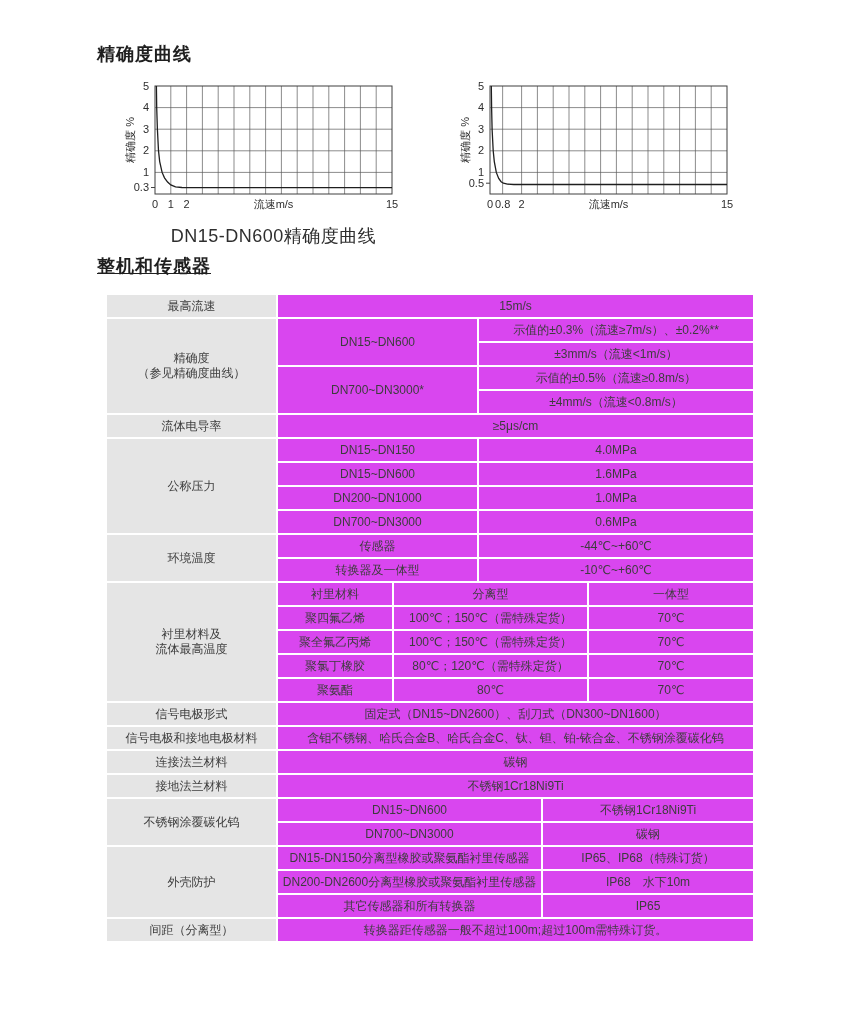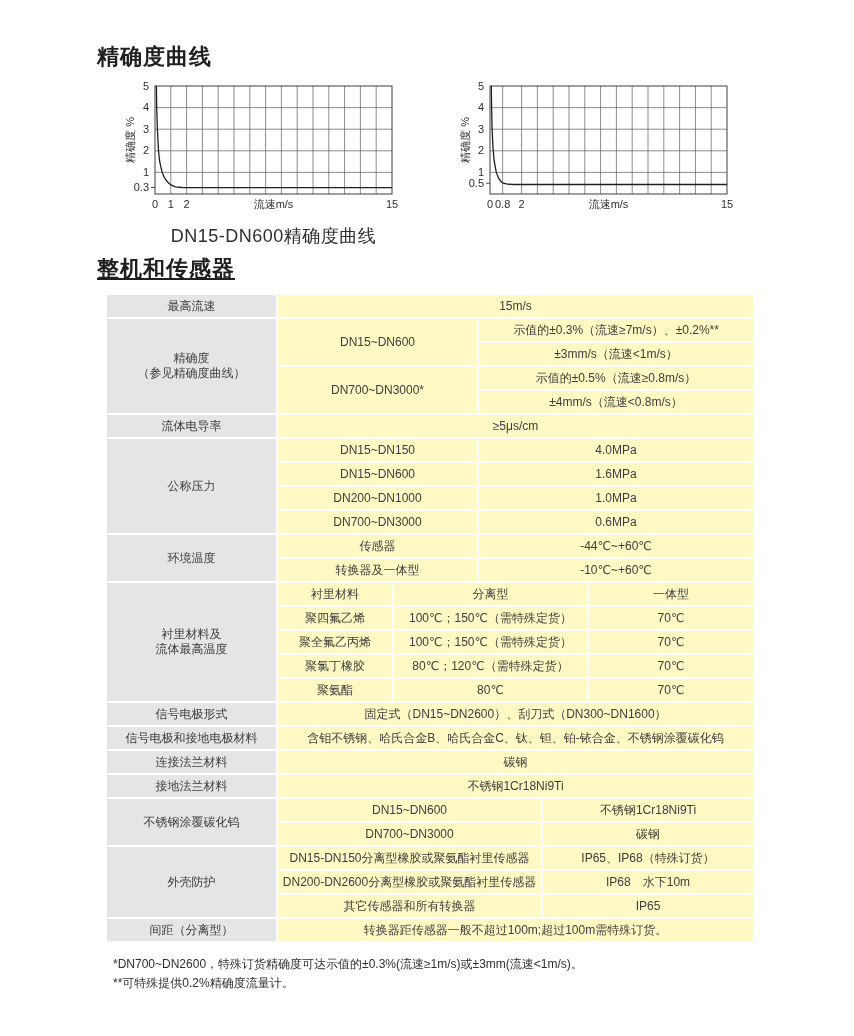--- a/index.html
+++ b/index.html
@@ -1,38 +1,38 @@
 <!DOCTYPE html>
 <html><head>
 <meta charset="utf-8">
 <style>
   html,body{margin:0;padding:0;background:#ffffff;}
   .page{position:relative;width:854px;height:1036px;background:#ffffff;overflow:hidden;
         font-family:"Liberation Sans","DejaVu Sans",sans-serif;color:#3d3d3d;}
-  .sec-title{position:absolute;margin:0;font-size:22px;font-weight:bold;color:#1f1f1f;letter-spacing:1px;}
+  .sec-title{position:absolute;margin:0;font-size:18px;font-weight:bold;color:#1f1f1f;letter-spacing:1px;}
   .t1{left:97px;top:42px;}
   .t2{left:97px;top:254px;text-decoration:underline;}
 
   .chart{position:absolute;width:290px;}
   .chart .caption{width:237px;margin-left:37px;margin-top:6px;text-align:center;
                   font-size:18px;color:#2e2e2e;letter-spacing:0.5px;}
   .grid{stroke:#5a5a5a;stroke-width:0.7;fill:none;}
   .frame{stroke:#3f3f3f;stroke-width:1;fill:none;}
   .curve{stroke:#1e1e1e;stroke-width:1.3;fill:none;}
   .tick{font-size:11px;fill:#2e2e2e;}
   .xt,.xl{text-anchor:middle;}
   .yt{text-anchor:end;}
   .yl{text-anchor:middle;}
 
   table.specs{position:absolute;left:105px;top:293px;width:650px;
               border-collapse:separate;border-spacing:2px;table-layout:fixed;}
   table.specs td{height:22px;padding:0 3px;text-align:center;vertical-align:middle;
                  font-size:12px;line-height:1.25;white-space:pre-line;overflow:hidden;}
   td.lbl{background:#e5e5e5;}
-  td.mid,td.val{background:#fef9c3;}
+  td.mid,td.val{background:#d946ef;}
   td.sm{font-size:11px;}
 
   .footnotes{position:absolute;left:113px;top:955px;font-size:12px;color:#2e2e2e;line-height:1.55;}
 </style>
 </head>
 <body>
 
 <div class="page">
 
   <h2 class="sec-title t1">精确度曲线</h2>
@@ -241,18 +241,14 @@
         <td class="mid" colspan="3">其它传感器和所有转换器</td>
         <td class="val" colspan="2">IP65</td>
       </tr>
       <tr>
         <td class="lbl">间距（分离型）</td>
         <td class="val" colspan="5">转换器距传感器一般不超过100m;超过100m需特殊订货。</td>
       </tr>
     </tbody>
   </table>
 
-  <div class="footnotes">
-    <div class="fn">*DN700~DN2600，特殊订货精确度可达示值的±0.3%(流速≥1m/s)或±3mm(流速&lt;1m/s)。</div>
-    <div class="fn">**可特殊提供0.2%精确度流量计。</div>
-  </div>
 
 </div>
 
 </body></html>

